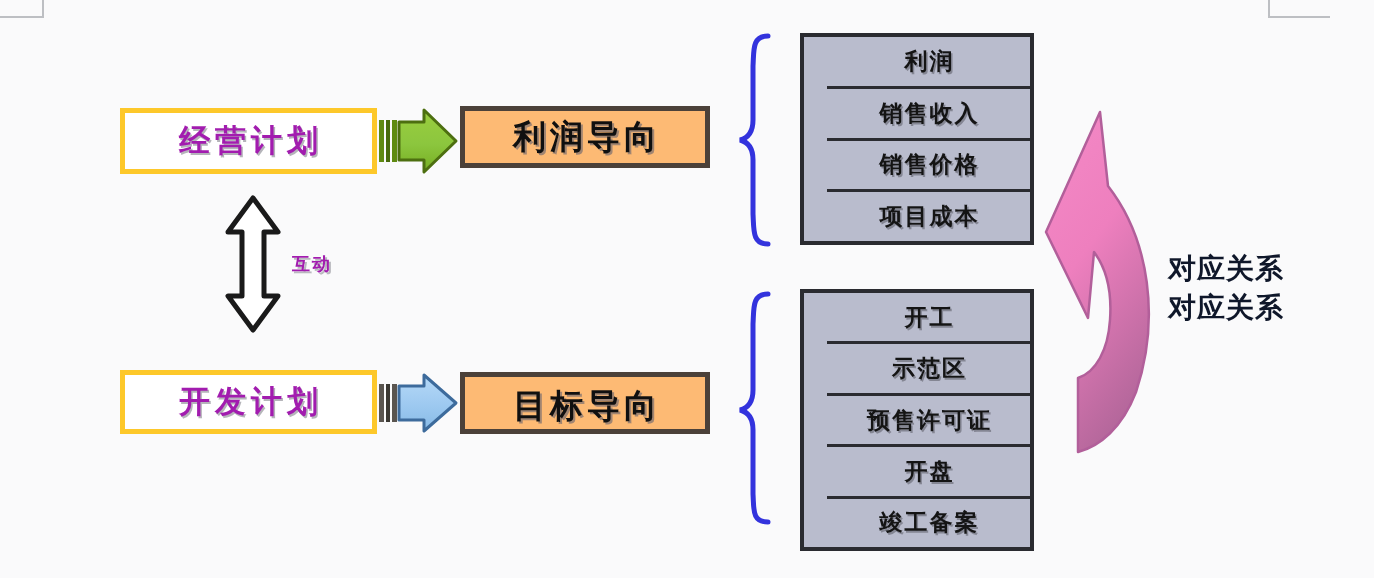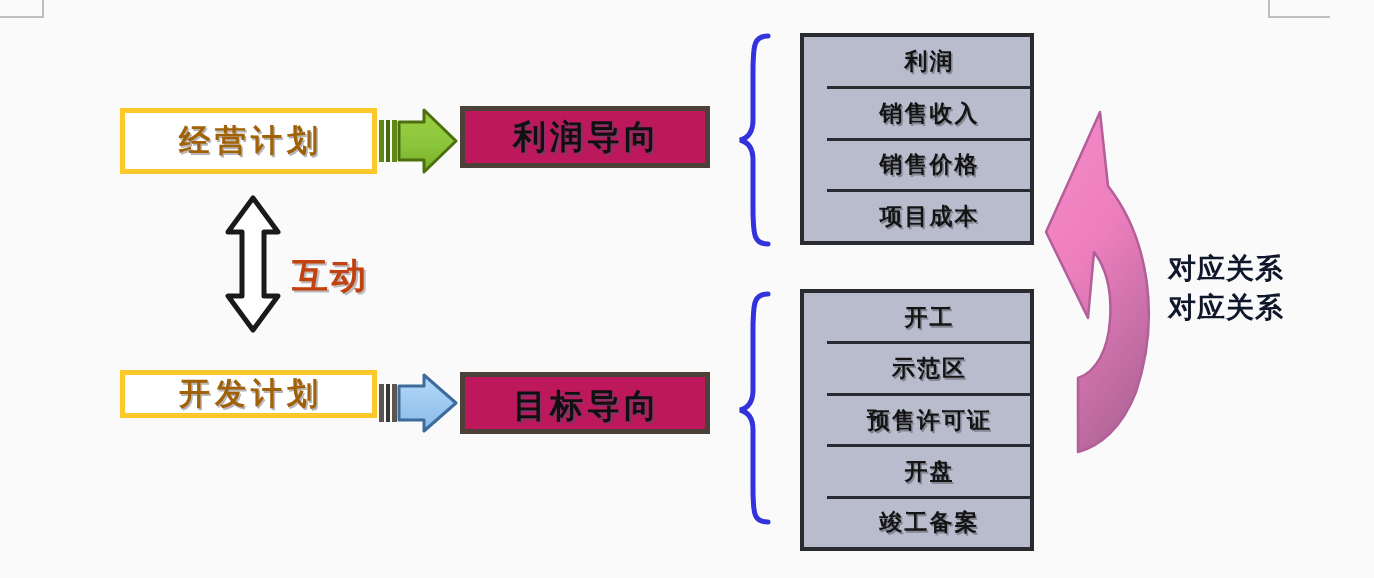--- a/index.html
+++ b/index.html
@@ -44,34 +44,34 @@
     box-sizing: border-box;
     background: #ffffff;
     border: 5px solid #fdc82a;
     display: flex;
     align-items: center;
     justify-content: center;
   }
   .plan-box .label {
     font-size: 31px;
     font-weight: 700;
-    color: #a16207;
+    color: #a21caf;
     letter-spacing: 5px;
     text-indent: 5px;
     white-space: nowrap;
     text-shadow: 1.5px 1.5px 0 rgba(120,120,130,0.55);
   }
   #plan-box-business { left: 120px; top: 108px; width: 257px; height: 66px; }
-  #plan-box-development { left: 120px; top: 370px; width: 257px; height: 48px; }
+  #plan-box-development { left: 120px; top: 370px; width: 257px; height: 64px; }
 
   
   .orient-box {
     position: absolute;
     box-sizing: border-box;
-    background: #be185d;
+    background: #fdba74;
     border: 5px solid #4b4139;
     display: flex;
     align-items: center;
     justify-content: center;
   }
   .orient-box .label {
     font-size: 33px;
     font-weight: 700;
     color: #101010;
     letter-spacing: 4px;
@@ -90,23 +90,23 @@
     width: 1374px;
     height: 578px;
     pointer-events: none;
   }
 
   
   #interaction-label {
     position: absolute;
     left: 292px;
     top: 252px;
-    font-size: 36px;
-    font-weight: 700;
-    color: #c2410c;
+    font-size: 18px;
+    font-weight: 700;
+    color: #a21caf;
     letter-spacing: 2px;
     white-space: nowrap;
     text-shadow: 2px 2px 0 rgba(120,120,130,0.5);
     font-family: Liberation Serif, serif;
   }
 
   
   .item-table {
     position: absolute;
     box-sizing: border-box;

